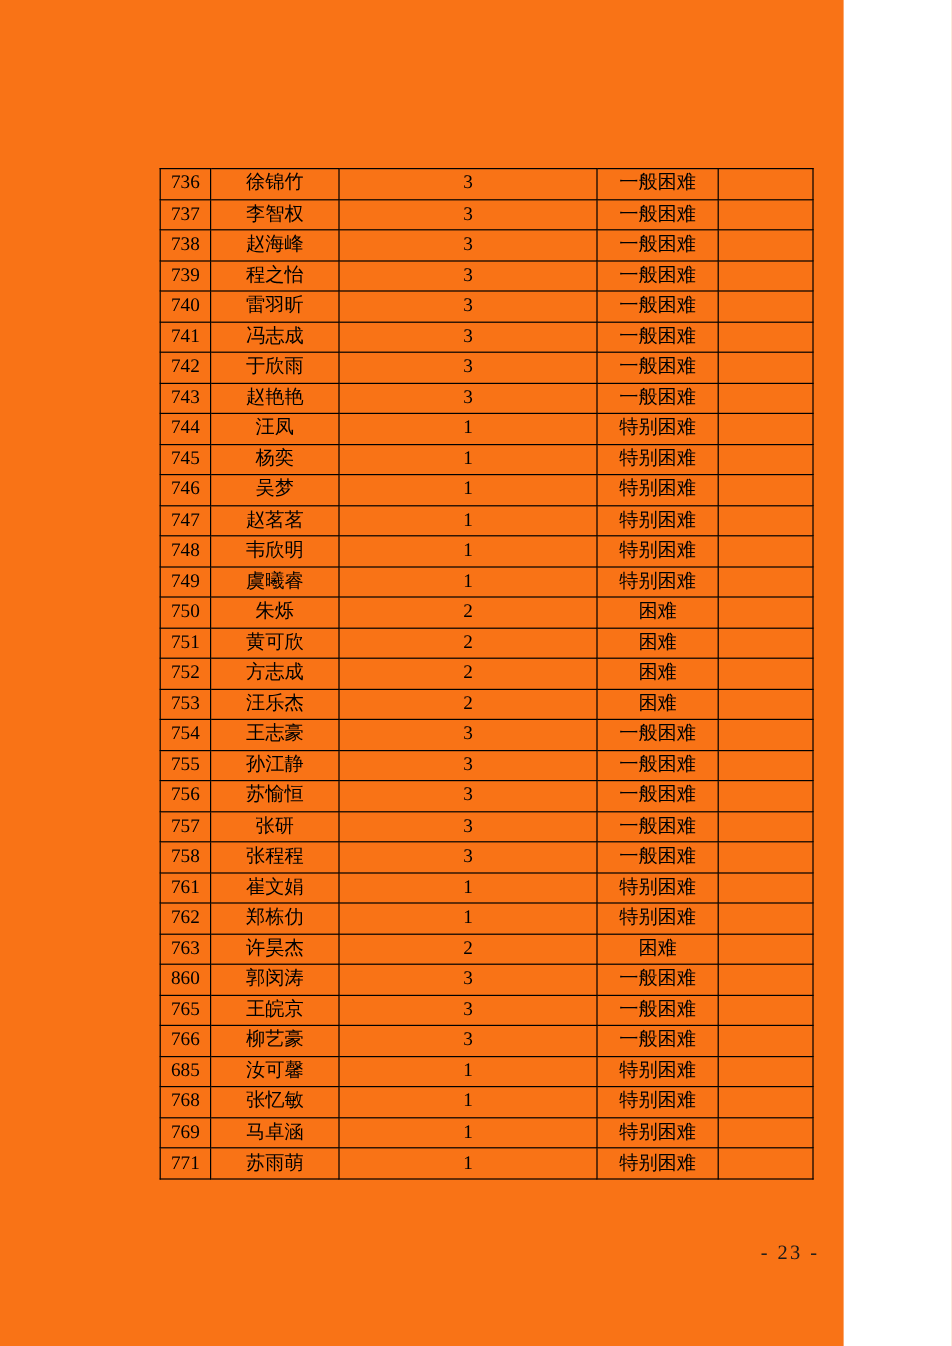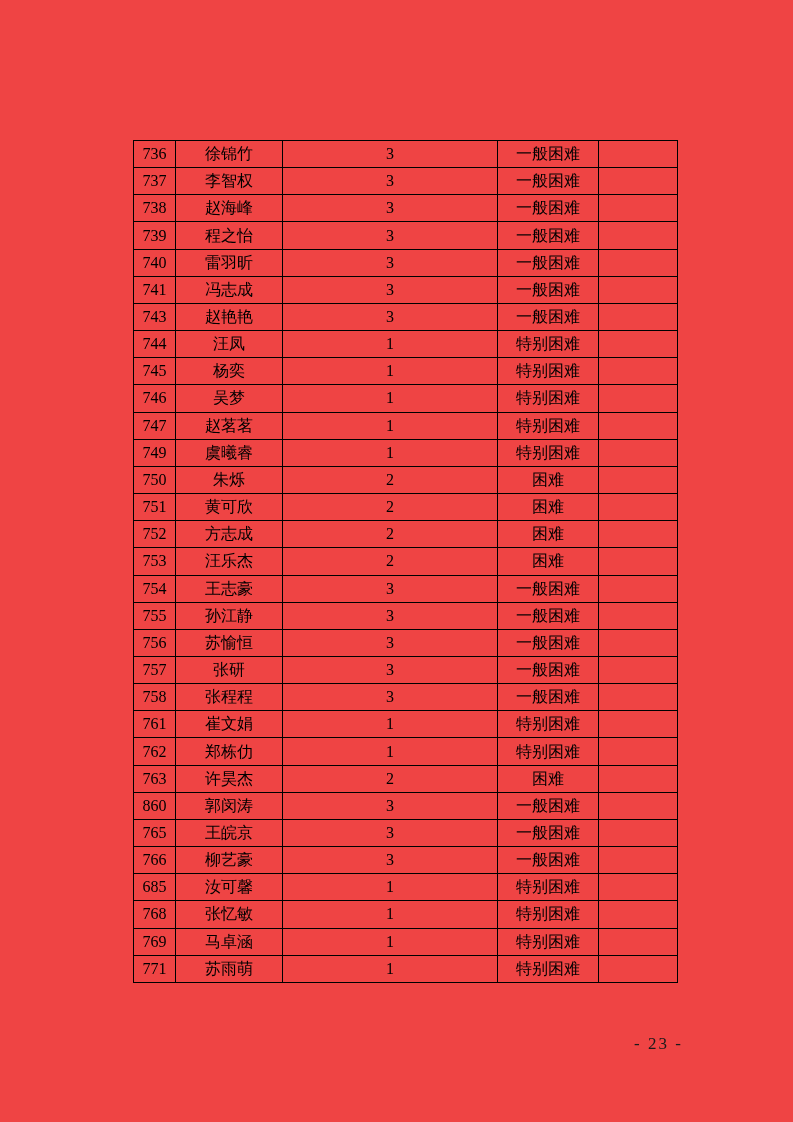--- a/index.html
+++ b/index.html
@@ -2,23 +2,23 @@
 <html><head>
 <meta charset="utf-8">
 <style>
   html, body {
     margin: 0;
     padding: 0;
     background: #ffffff;
   }
   .page {
     position: relative;
-    width: 793px;
+    width: 703px;
     height: 1122px;
-    background: #ef4444;
+    background: #f97316;
     font-family: "Liberation Serif", "DejaVu Serif", serif;
     color: #000000;
     overflow: hidden;
   }
   table.roster {
     position: absolute;
     left: 133px;
     top: 140px;
     width: 544px;
     height: 843px;
@@ -105,20 +105,27 @@
           <td></td>
         </tr>
         <tr>
           <td>741</td>
           <td>冯志成</td>
           <td>3</td>
           <td>一般困难</td>
           <td></td>
         </tr>
         <tr>
+          <td>742</td>
+          <td>于欣雨</td>
+          <td>3</td>
+          <td>一般困难</td>
+          <td></td>
+        </tr>
+        <tr>
           <td>743</td>
           <td>赵艳艳</td>
           <td>3</td>
           <td>一般困难</td>
           <td></td>
         </tr>
         <tr>
           <td>744</td>
           <td>汪凤</td>
           <td>1</td>
@@ -140,20 +147,27 @@
           <td></td>
         </tr>
         <tr>
           <td>747</td>
           <td>赵茗茗</td>
           <td>1</td>
           <td>特别困难</td>
           <td></td>
         </tr>
         <tr>
+          <td>748</td>
+          <td>韦欣明</td>
+          <td>1</td>
+          <td>特别困难</td>
+          <td></td>
+        </tr>
+        <tr>
           <td>749</td>
           <td>虞曦睿</td>
           <td>1</td>
           <td>特别困难</td>
           <td></td>
         </tr>
         <tr>
           <td>750</td>
           <td>朱烁</td>
           <td>2</td>

